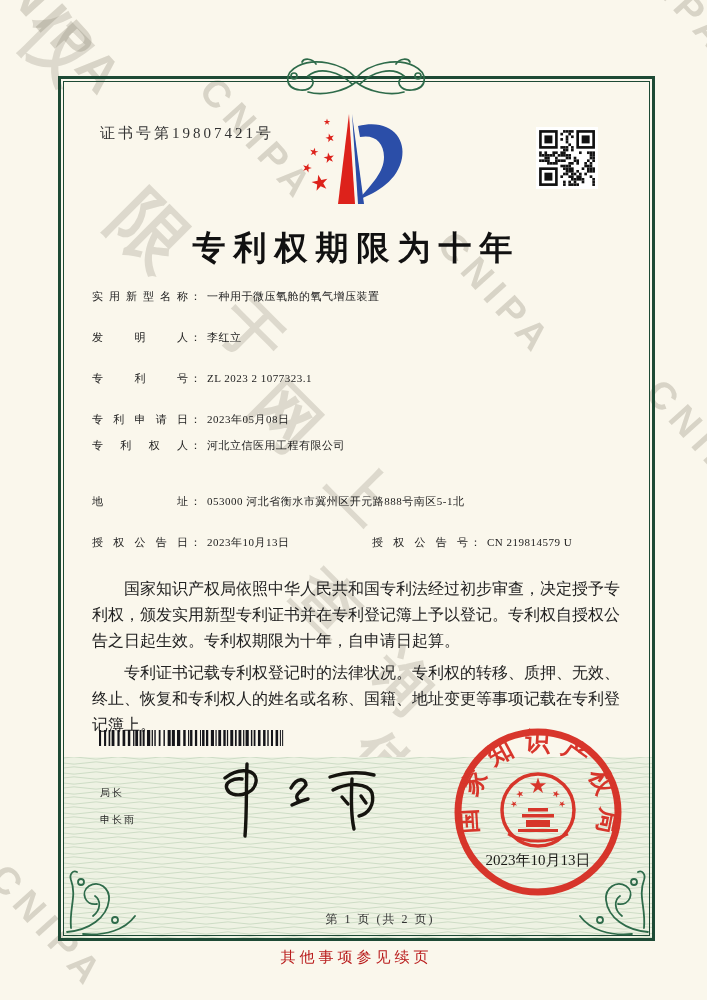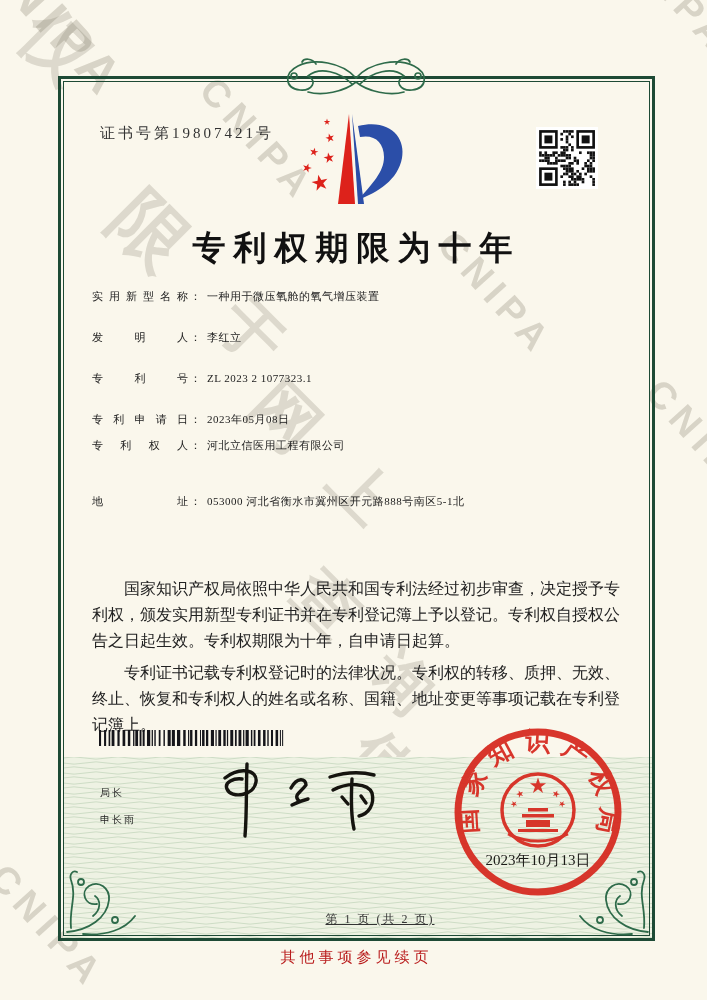--- a/index.html
+++ b/index.html
@@ -34,21 +34,21 @@
   .row{left:92px;font-size:11px;color:#222;width:540px;}
   .flabel{display:inline-block;width:96px;text-align:justify;text-align-last:justify;vertical-align:top;}
   .colon{margin:0 6px 0 2px;}
   .fvalue{letter-spacing:.5px;}
   .pair2{position:absolute;left:280px;top:0;}
   .paras{left:92px;top:576px;width:528px;font-size:16px;line-height:26px;
          text-align:justify;color:#222;}
   .paras p{margin:0 0 6px 0;text-indent:2em;}
   .officer{left:100px;font-size:10px;letter-spacing:2px;color:#1c1c1c;
            font-family:Liberation Serif, serif;}
-  .pageinfo{left:58px;top:911px;width:644px;text-align:center;font-size:12px;color:#333;letter-spacing:2px;text-decoration:underline;}
+  .pageinfo{left:58px;top:911px;width:644px;text-align:center;font-size:12px;color:#333;letter-spacing:2px;}
   .footnote{left:58px;top:948px;width:597px;text-align:center;font-size:15px;
             letter-spacing:4px;color:#b91c1c;}
 </style>
 </head>
 <body>
 
 <div class="page">
 
   <span class="wm wm-cnipa abs" style="left:-45px;top:-12px;font-size:52px;">CNIPA</span>
   <span class="wm wm-cnipa abs" style="left:182px;top:118px;font-size:38px;">CNIPA</span>
@@ -316,20 +316,26 @@
     </div>
     <div class="abs row" style="top:412px">
       <span class="flabel">专利申请日</span><span class="colon">：</span><span class="fvalue">2023年05月08日</span>
     </div>
     <div class="abs row" style="top:438px">
       <span class="flabel">专利权人</span><span class="colon">：</span><span class="fvalue">河北立信医用工程有限公司</span>
     </div>
     <div class="abs row" style="top:494px">
       <span class="flabel">地址</span><span class="colon">：</span><span class="fvalue">053000 河北省衡水市冀州区开元路888号南区5-1北</span>
     </div>
+    <div class="abs row" style="top:535px">
+      <span class="flabel">授权公告日</span><span class="colon">：</span><span class="fvalue">2023年10月13日</span>
+      <span class="pair2">
+        <span class="flabel">授权公告号</span><span class="colon">：</span><span class="fvalue">CN 219814579 U</span>
+      </span>
+    </div>
 
     <div class="abs paras">
       <p>国家知识产权局依照中华人民共和国专利法经过初步审查，决定授予专利权，颁发实用新型专利证书并在专利登记簿上予以登记。专利权自授权公告之日起生效。专利权期限为十年，自申请日起算。</p>
       <p>专利证书记载专利权登记时的法律状况。专利权的转移、质押、无效、终止、恢复和专利权人的姓名或名称、国籍、地址变更等事项记载在专利登记簿上。</p>
     </div>
 
     <svg class="abs" style="left:99px;top:730px;" id="barcode" width="186" height="16">
         <rect x="0.00" y="0" width="2.07" height="16" fill="#15151a"></rect>
         <rect x="5.06" y="0" width="2.06" height="16" fill="#15151a"></rect>
         <rect x="9.60" y="0" width="1.64" height="16" fill="#15151a"></rect>

